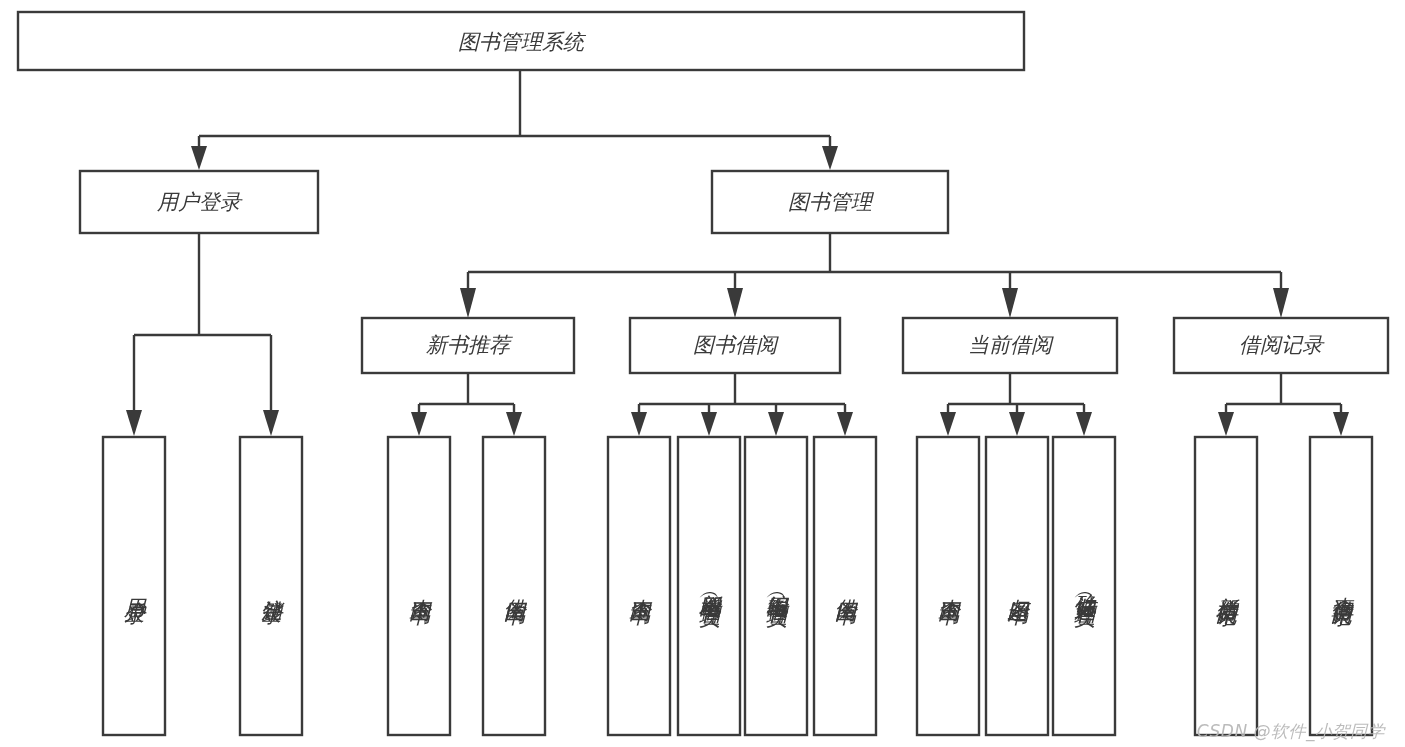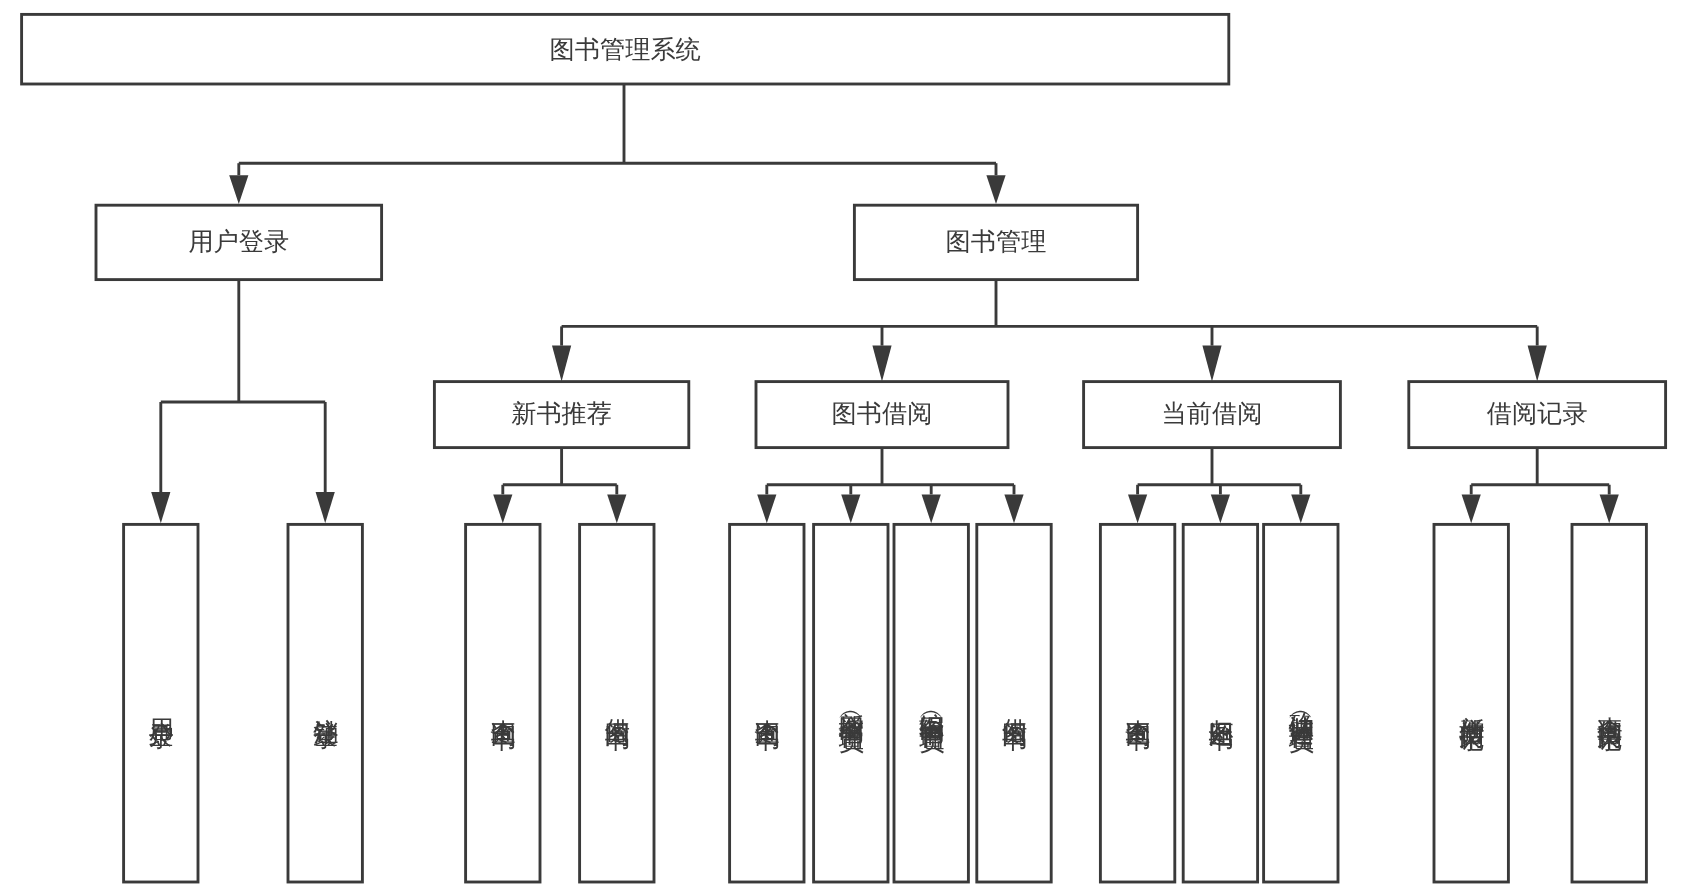--- a/index.html
+++ b/index.html
@@ -7,20 +7,21 @@
     padding: 0;
     background: #ffffff;
   }
   #page {
     position: relative;
     width: 1393px;
     height: 747px;
     background: #ffffff;
     font-family: "DejaVu Sans", "Liberation Sans", sans-serif;
     overflow: hidden;
+    font-style: italic;
   }
   #diagram-svg {
     position: absolute;
     left: 0;
     top: 0;
     width: 1405px;
     height: 747px;
   }
   .node-rect {
     fill: #ffffff;
@@ -194,13 +195,14 @@
   <div class="node-label-v" style="left:745px; top:437px; width:62px; height:298px;">编辑图书（管理员）</div>
   <div class="node-label-v" style="left:814px; top:437px; width:62px; height:298px;">借阅图书</div>
 
   <div class="node-label-v" style="left:917px; top:437px; width:62px; height:298px;">查询图书</div>
   <div class="node-label-v" style="left:986px; top:437px; width:62px; height:298px;">归还图书</div>
   <div class="node-label-v" style="left:1053px; top:437px; width:62px; height:298px;">确认归还（管理员）</div>
 
   <div class="node-label-v" style="left:1195px; top:437px; width:62px; height:298px;">新增借阅记录</div>
   <div class="node-label-v" style="left:1310px; top:437px; width:62px; height:298px;">查询借阅记录</div>
 
+  <div id="watermark">CSDN @软件_小贺同学</div>
 </div>
 
 </body></html>

